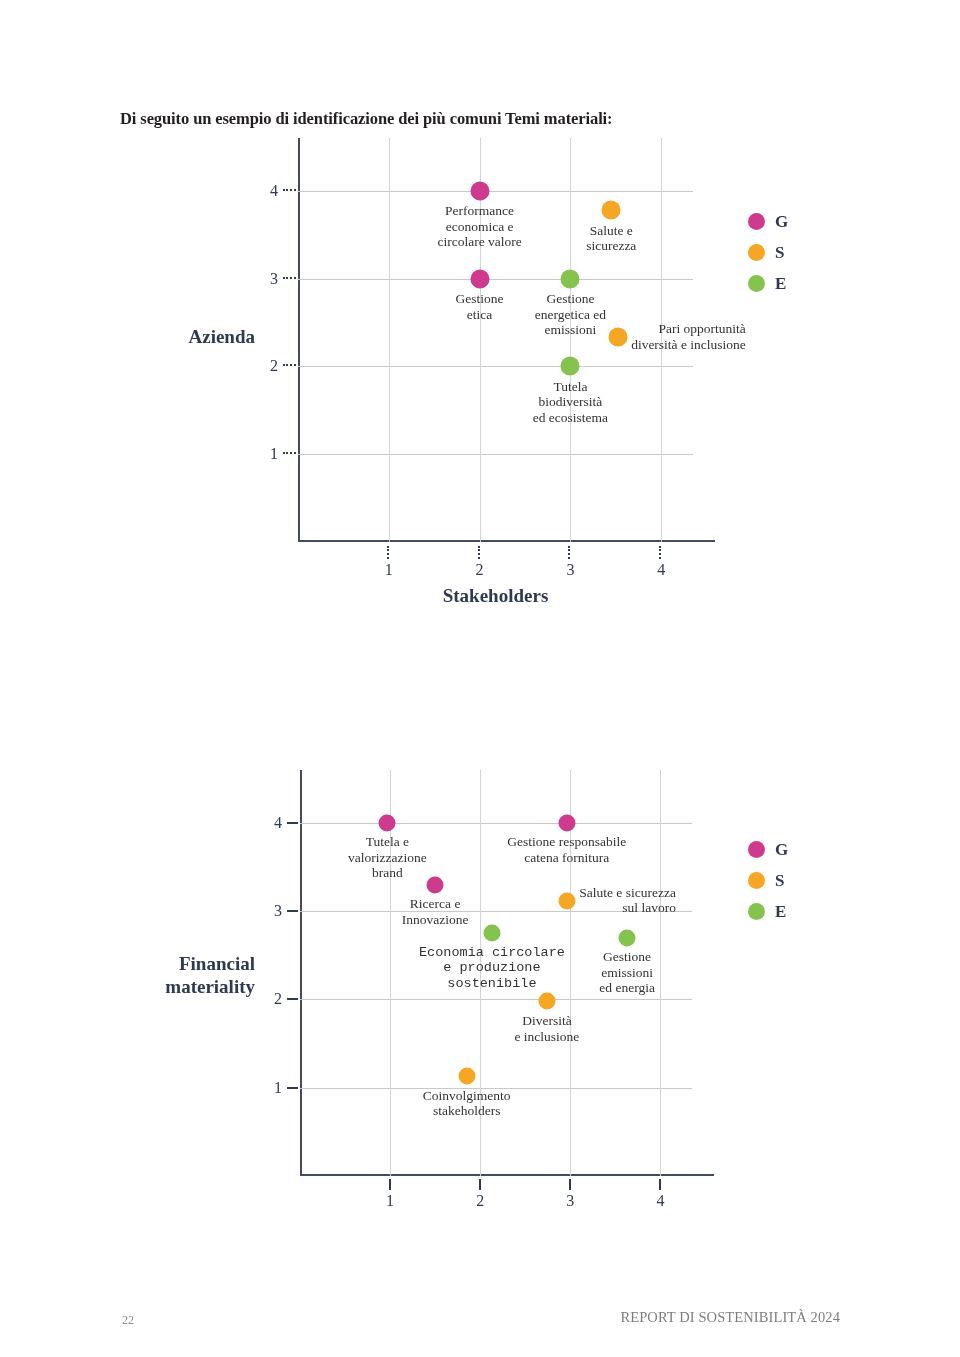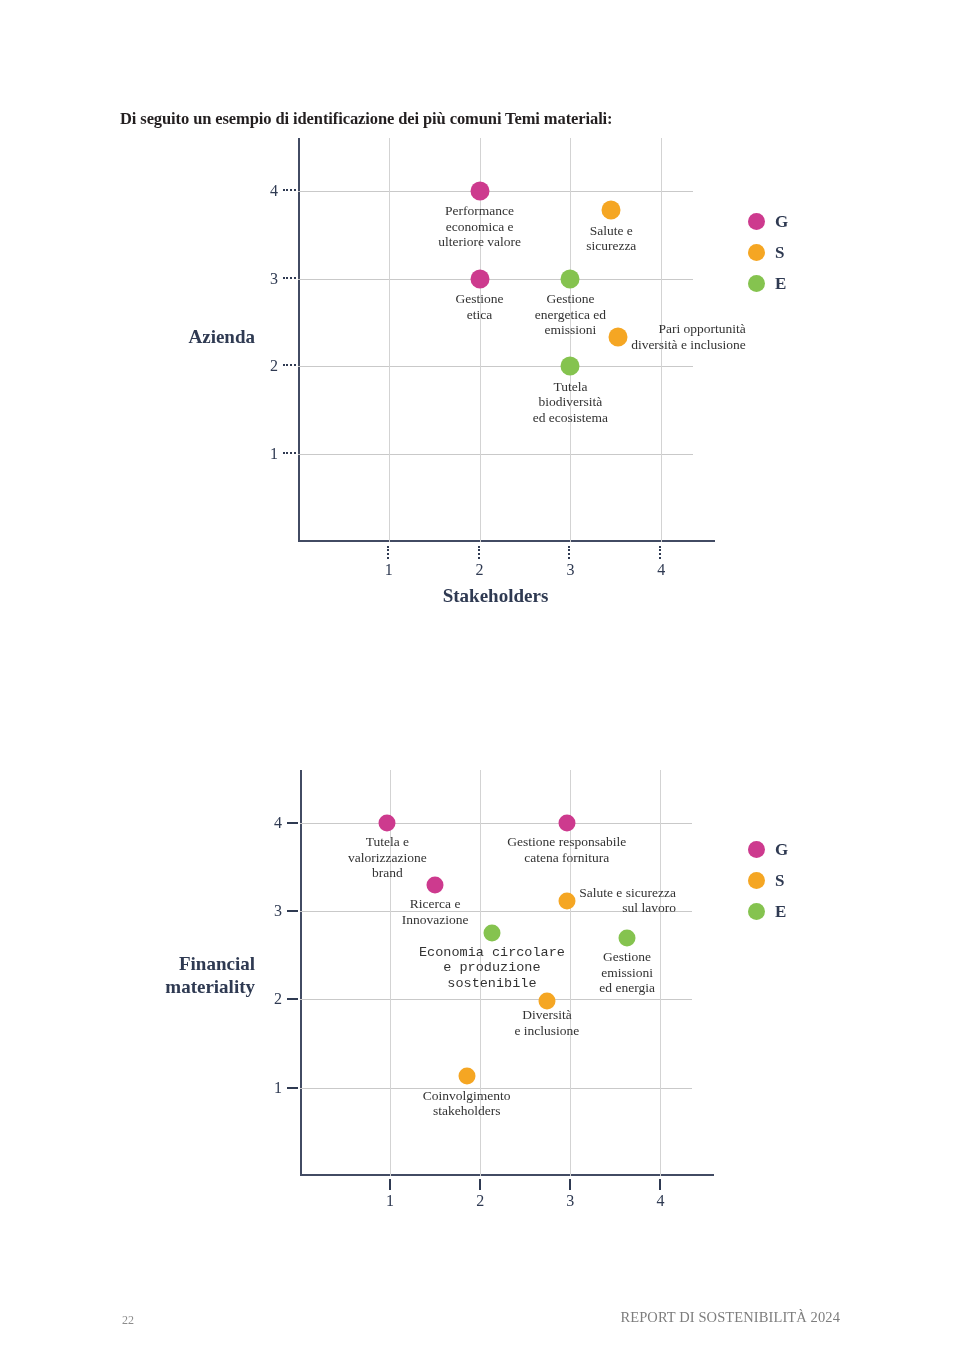--- a/index.html
+++ b/index.html
@@ -267,21 +267,21 @@
           </div>
           <div class="xtick" style="left: 363.218px;">
             <span class="xmark-dotted"></span>
             <span class="num">4</span>
           </div>
         </div>
       <div class="points-layer">
           <div class="point p-G" title="Performance economica e creazione valore" style="left: 181.609px; top: 30.7356px; width: 19px; height: 19px; background: rgb(205, 58, 142);"></div>
           <div class="point-label lbl-center" style="left: 181.609px; top: 43.2356px;">Performance
 economica e
-ulteriore valore</div>
+circolare valore</div>
           <div class="point p-S" title="Salute e sicurezza" style="left: 313.276px; top: 50.0552px; width: 19px; height: 19px; background: rgb(245, 166, 35);"></div>
           <div class="point-label lbl-center" style="left: 313.276px; top: 62.5552px;">Salute e
 sicurezza</div>
           <div class="point p-G" title="Gestione etica" style="left: 181.609px; top: 118.552px; width: 19px; height: 19px; background: rgb(205, 58, 142);"></div>
           <div class="point-label lbl-center" style="left: 181.609px; top: 131.052px;">Gestione
 etica</div>
           <div class="point p-E" title="Gestione energetica ed emissioni" style="left: 272.414px; top: 118.552px; width: 19px; height: 19px; background: rgb(133, 195, 79);"></div>
           <div class="point-label lbl-center" style="left: 272.414px; top: 131.052px;">Gestione
 energetica ed
 emissioni</div>
@@ -384,21 +384,21 @@
 sul lavoro</div>
           <div class="point p-E" title="Economia circolare e produzione sostenibile" style="left: 191.945px; top: 141.241px; width: 17px; height: 17px; background: rgb(133, 195, 79);"></div>
           <div class="point-label lbl-center" style="left: 191.945px; top: 152.741px; font-family: Liberation Mono, monospace;">Economia circolare
 e produzione
 sostenibile</div>
           <div class="point p-E" title="Gestione emissioni ed energia" style="left: 327.117px; top: 145.655px; width: 17px; height: 17px; background: rgb(133, 195, 79);"></div>
           <div class="point-label lbl-center" style="left: 327.117px; top: 157.155px;">Gestione
 emissioni
 ed energia</div>
           <div class="point p-S" title="Diversità e inclusione" style="left: 246.915px; top: 209.214px; width: 17px; height: 17px; background: rgb(245, 166, 35);"></div>
-          <div class="point-label lbl-center" style="left: 246.915px; top: 215px;">Diversità
+          <div class="point-label lbl-center" style="left: 246.915px; top: 221px;">Diversità
 e inclusione</div>
           <div class="point p-S" title="Coinvolgimento stakeholders" style="left: 166.713px; top: 284.248px; width: 17px; height: 17px; background: rgb(245, 166, 35);"></div>
           <div class="point-label lbl-center" style="left: 166.713px; top: 295.748px;">Coinvolgimento
 stakeholders</div>
         </div>
     </div>
 
     <div class="axis-title right" id="chart2-ytitle" style="left:100px; top:180px; width:155px;">
         <div>Financial</div>
         <div>materiality</div>

